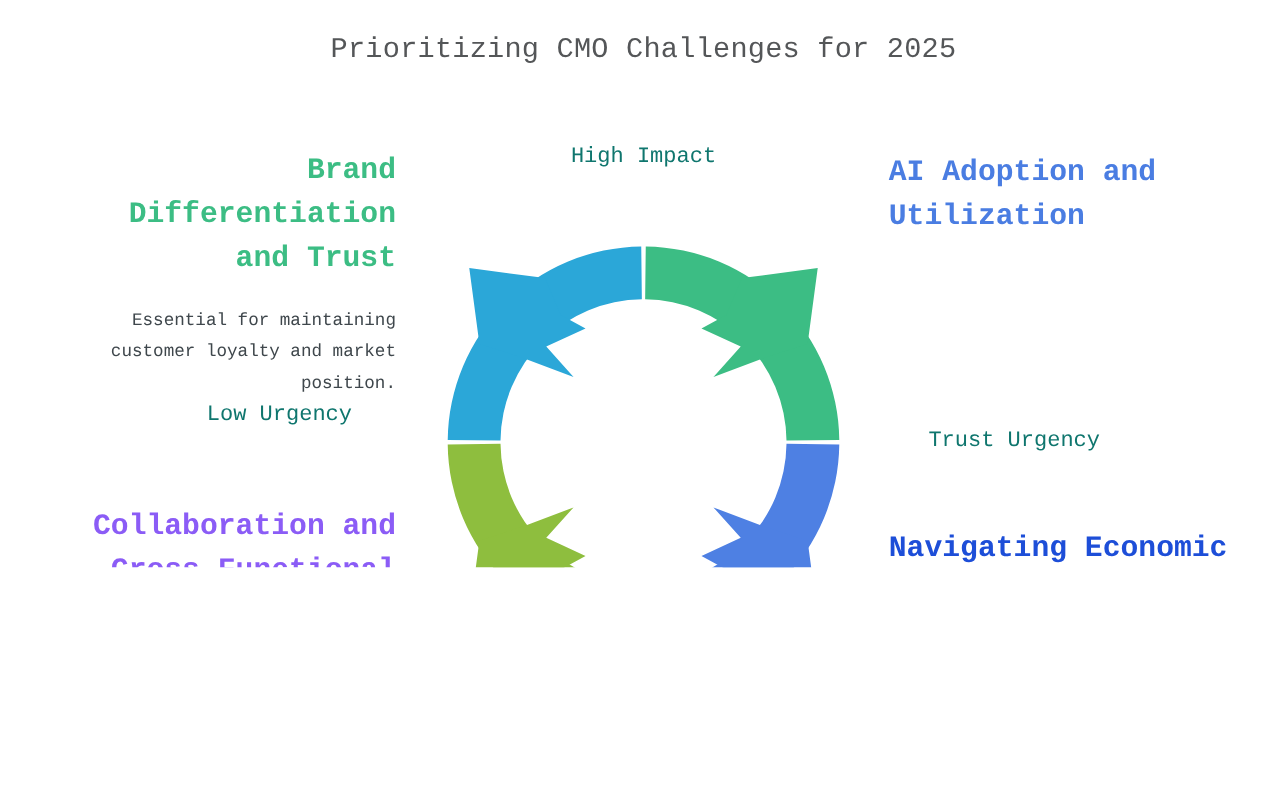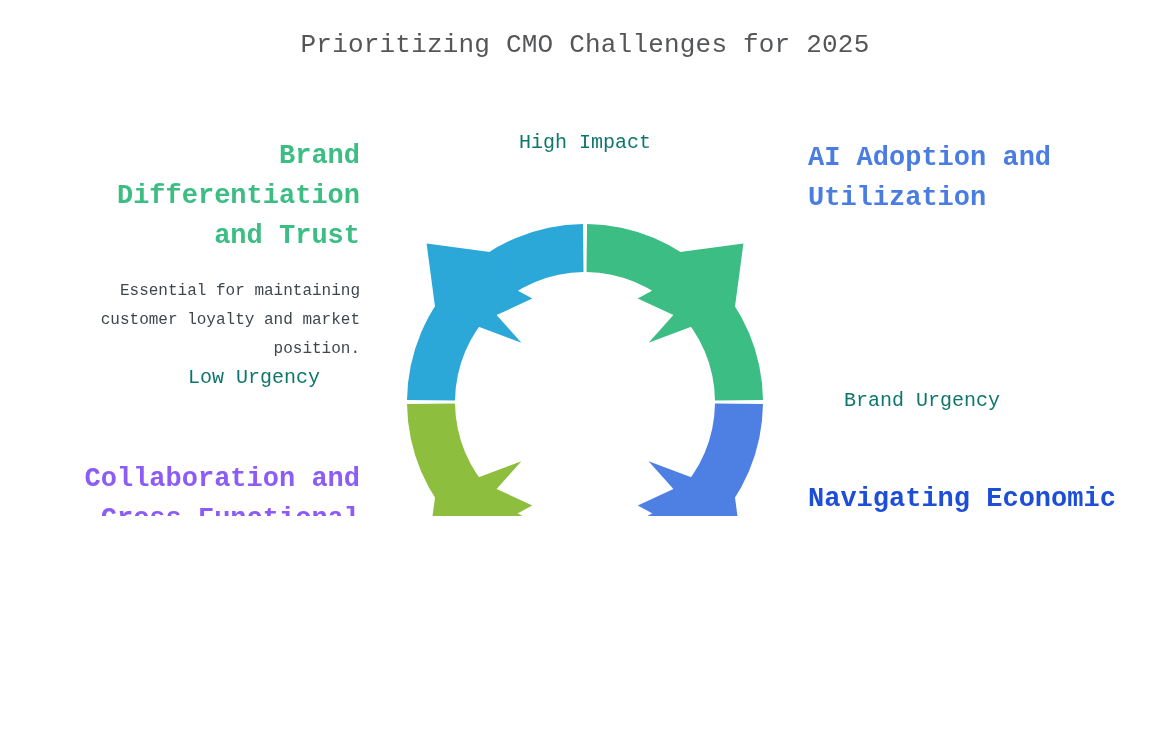--- a/index.html
+++ b/index.html
@@ -37,21 +37,21 @@
 </head>
 <body>
 
 <div class="stage">
 
   <div class="title">Prioritizing CMO Challenges for 2025</div>
 
   <div class="axis-label axis-top">High Impact</div>
   <div class="axis-label axis-bottom">Low Impact</div>
   <div class="axis-label axis-left">Low Urgency</div>
-  <div class="axis-label axis-right">Brand Urgency</div>
+  <div class="axis-label axis-right">Trust Urgency</div>
 
   <div class="quad-block qb-tl">
     <div class="quad-title" style="color: rgb(60, 189, 132);">Brand Differentiation
 and Trust</div>
     <div class="quad-desc">Essential for maintaining
 customer loyalty and market
 position.</div>
   </div>
 
   <div class="quad-block qb-tr">

